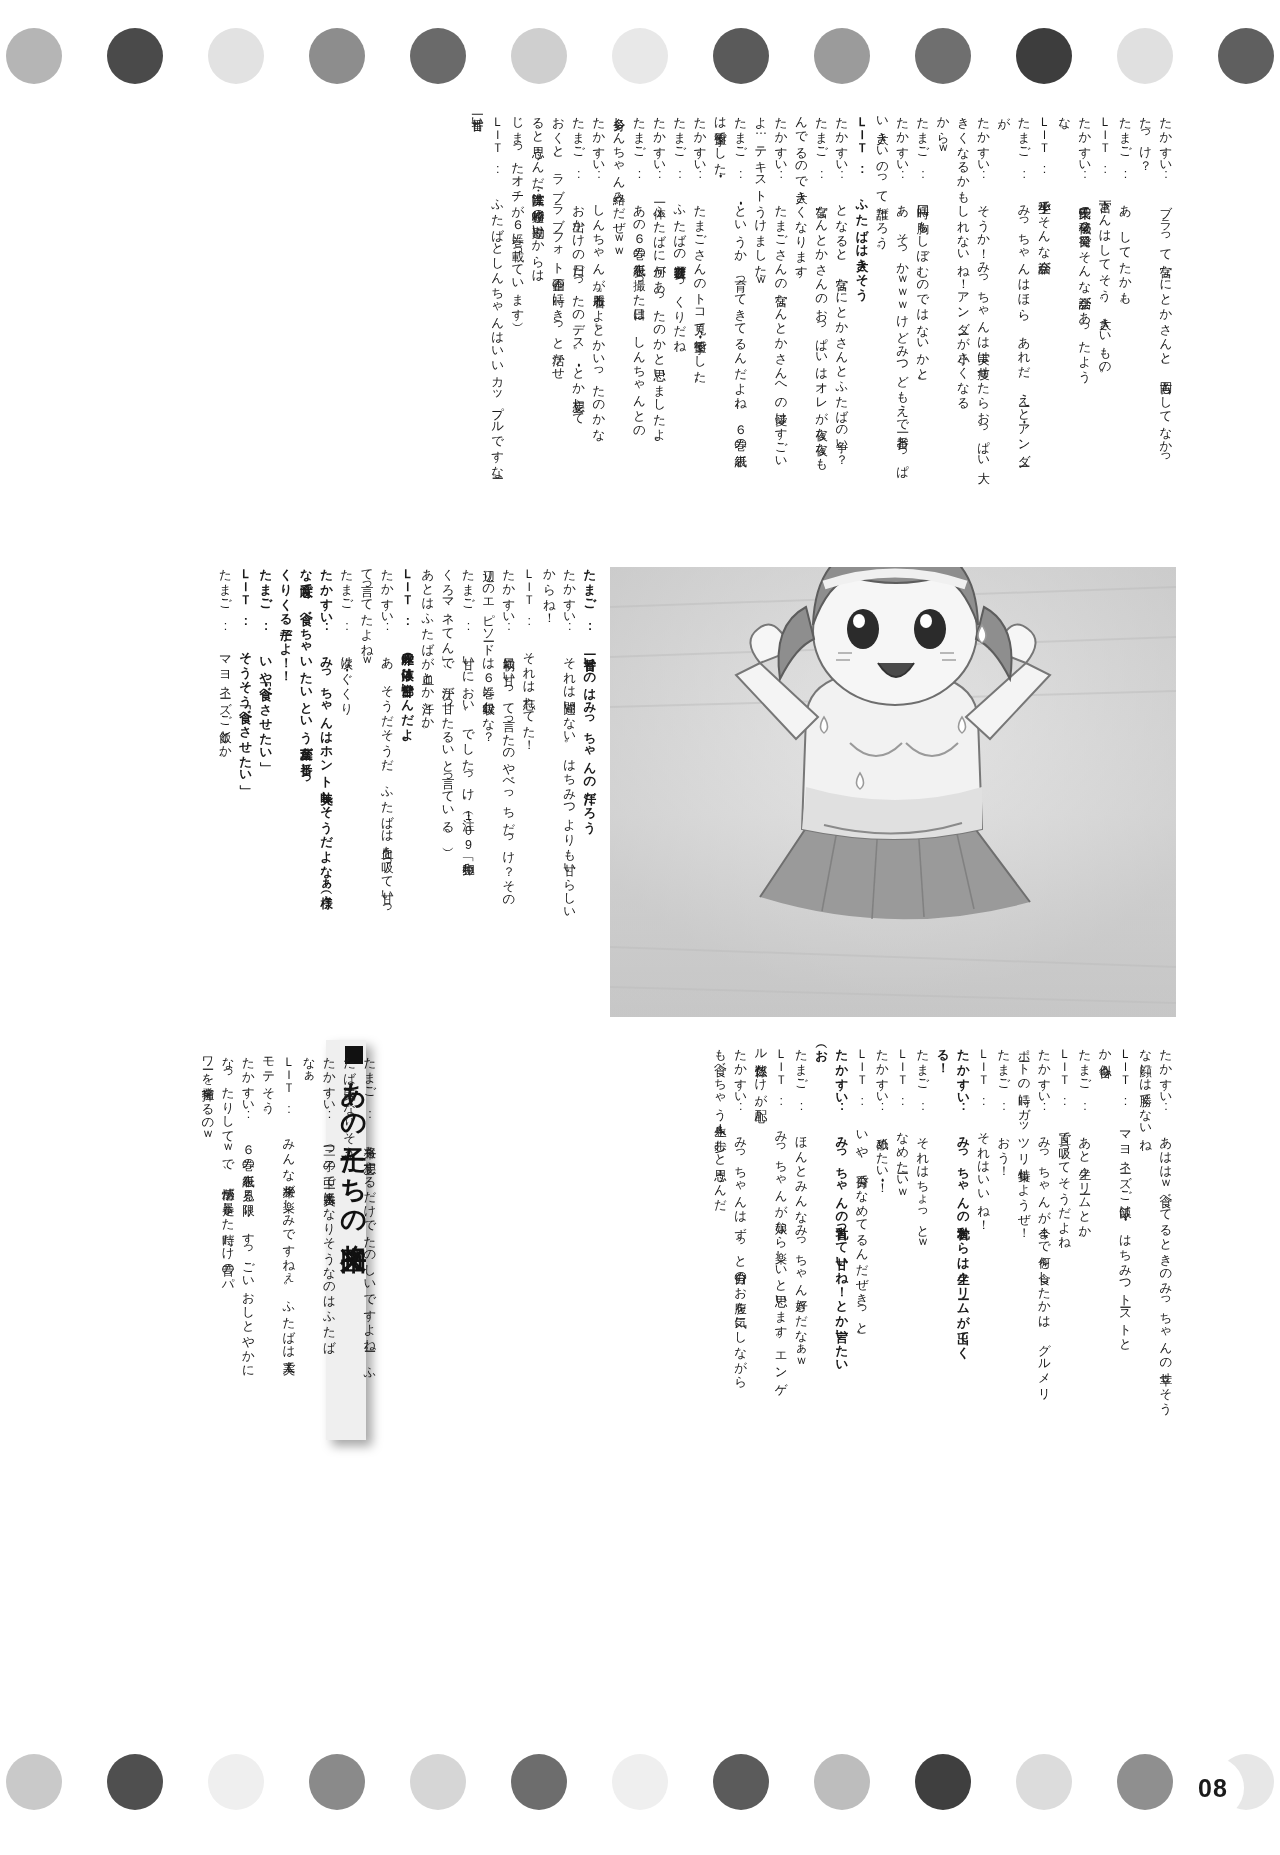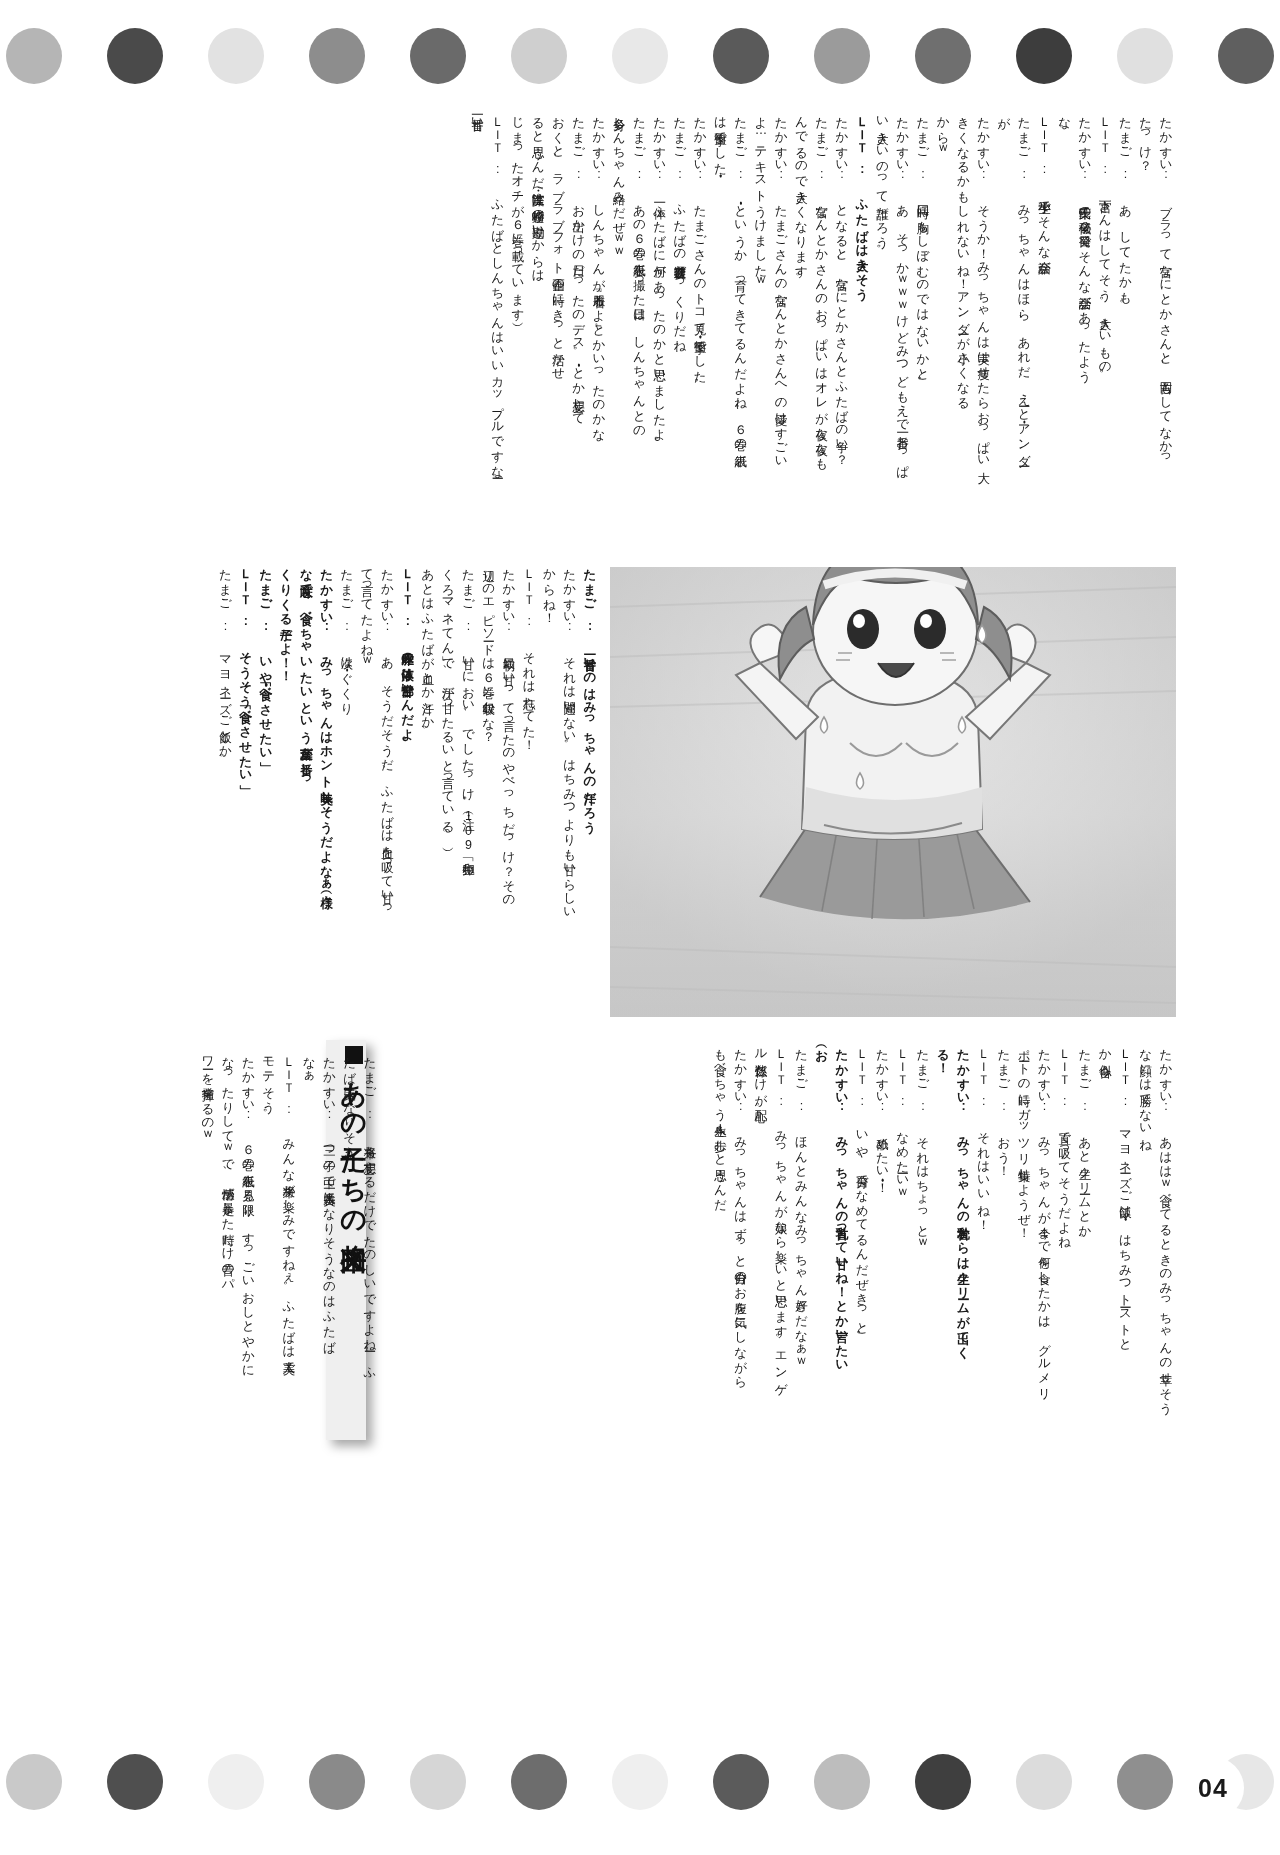--- a/index.html
+++ b/index.html
@@ -310,13 +310,13 @@
     <div class="dot" style="background: rgb(109, 109, 109);"></div>
     <div class="dot" style="background: rgb(239, 239, 239);"></div>
     <div class="dot" style="background: rgb(91, 91, 91);"></div>
     <div class="dot" style="background: rgb(189, 189, 189);"></div>
     <div class="dot" style="background: rgb(63, 63, 63);"></div>
     <div class="dot" style="background: rgb(220, 220, 220);"></div>
     <div class="dot" style="background: rgb(143, 143, 143);"></div>
     <div class="dot" style="background: rgb(231, 231, 231);"></div>
   </div>
 
-<div id="page-number">04</div>
+<div id="page-number">08</div>
 
 </body></html>

